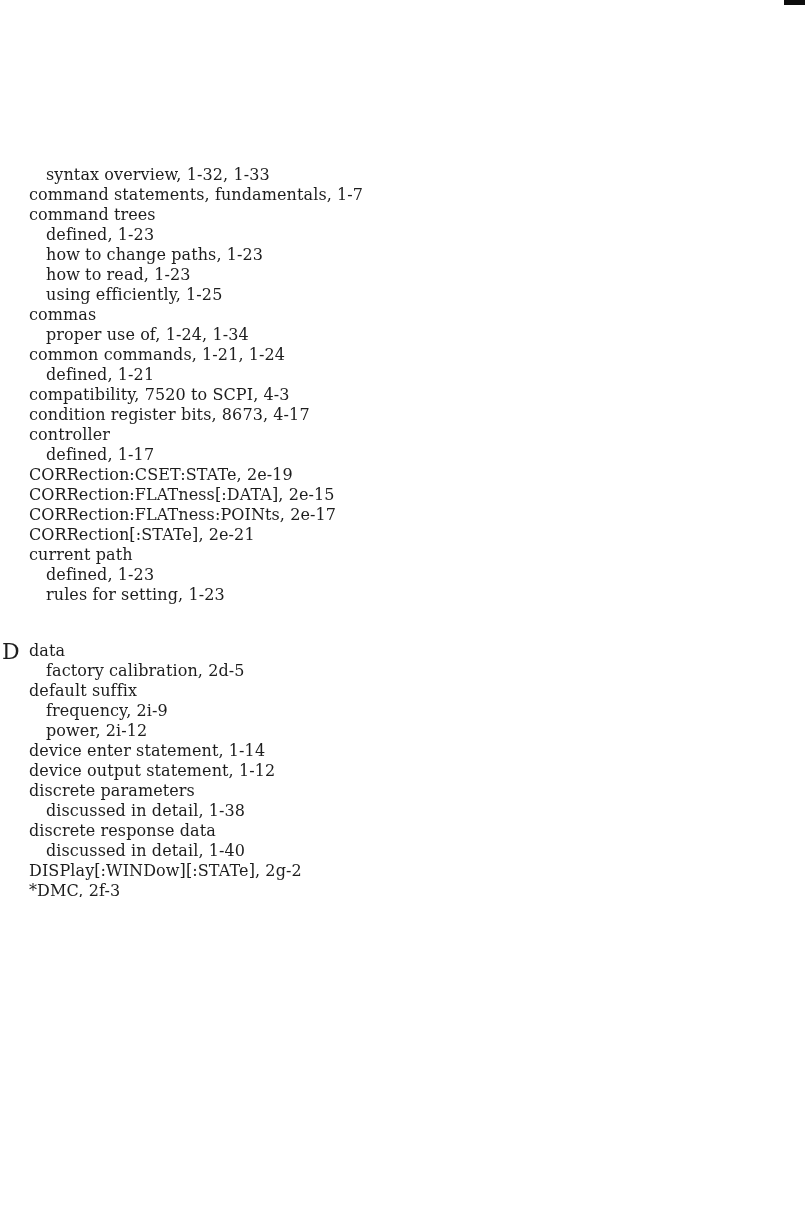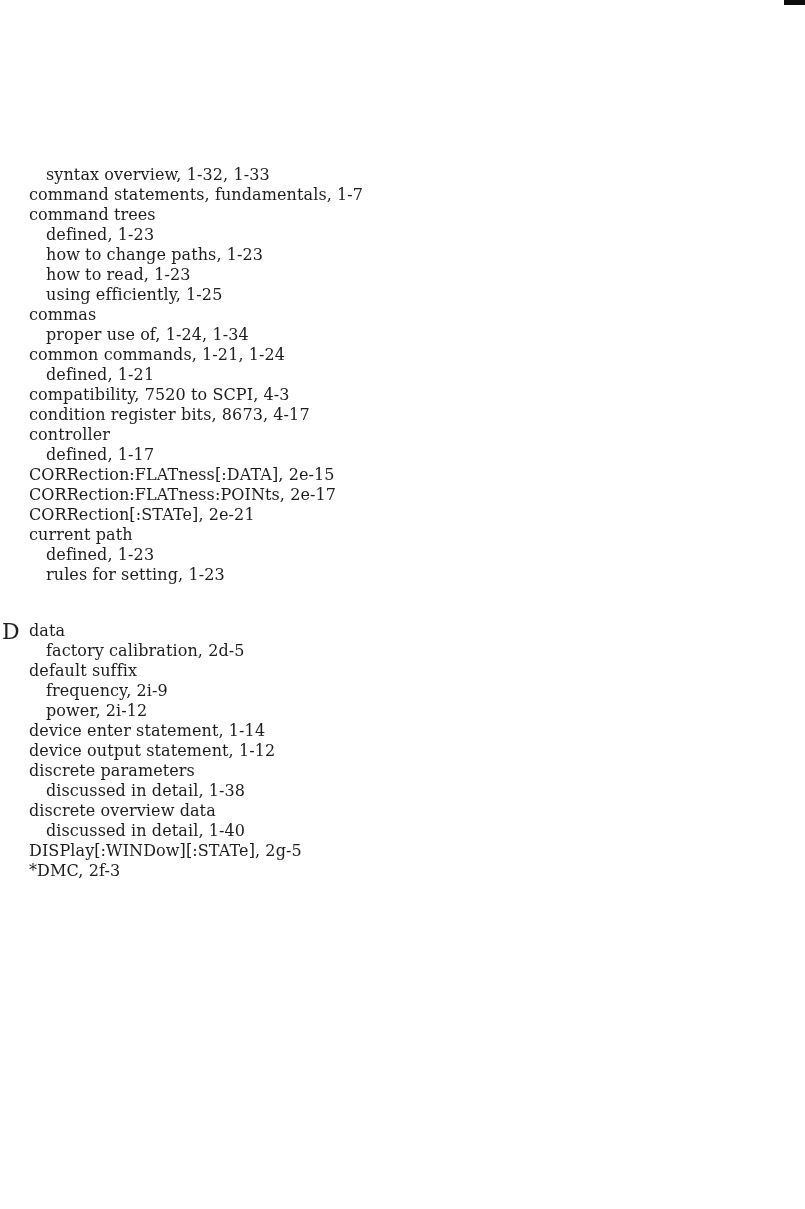--- a/index.html
+++ b/index.html
@@ -89,40 +89,41 @@
         <div class="entry indent">how to read, 1-23</div>
         <div class="entry indent">using efficiently, 1-25</div>
         <div class="entry">commas</div>
         <div class="entry indent">proper use of, 1-24, 1-34</div>
         <div class="entry">common commands, 1-21, 1-24</div>
         <div class="entry indent">defined, 1-21</div>
         <div class="entry">compatibility, 7520 to SCPI, 4-3</div>
         <div class="entry">condition register bits, 8673, 4-17</div>
         <div class="entry">controller</div>
         <div class="entry indent">defined, 1-17</div>
+        <div class="entry">CORRection:CSET:STATe, 2e-19</div>
         <div class="entry">CORRection:FLATness[:DATA], 2e-15</div>
         <div class="entry">CORRection:FLATness:POINts, 2e-17</div>
         <div class="entry">CORRection[:STATe], 2e-21</div>
         <div class="entry">current path</div>
         <div class="entry indent">defined, 1-23</div>
         <div class="entry indent">rules for setting, 1-23</div>
       </div>
       <div class="section">
         <span class="section-letter">D</span>
         <div class="entry">data</div>
         <div class="entry indent">factory calibration, 2d-5</div>
         <div class="entry">default suffix</div>
         <div class="entry indent">frequency, 2i-9</div>
         <div class="entry indent">power, 2i-12</div>
         <div class="entry">device enter statement, 1-14</div>
         <div class="entry">device output statement, 1-12</div>
         <div class="entry">discrete parameters</div>
         <div class="entry indent">discussed in detail, 1-38</div>
-        <div class="entry">discrete overview data</div>
+        <div class="entry">discrete response data</div>
         <div class="entry indent">discussed in detail, 1-40</div>
-        <div class="entry">DISPlay[:WINDow][:STATe], 2g-5</div>
+        <div class="entry">DISPlay[:WINDow][:STATe], 2g-2</div>
         <div class="entry">*DMC, 2f-3</div>
       </div>
     </div>
 
   <div class="footer-rule"></div>
   <div class="footer-label">Index-3</div>
 </div>
 
 </body></html>

